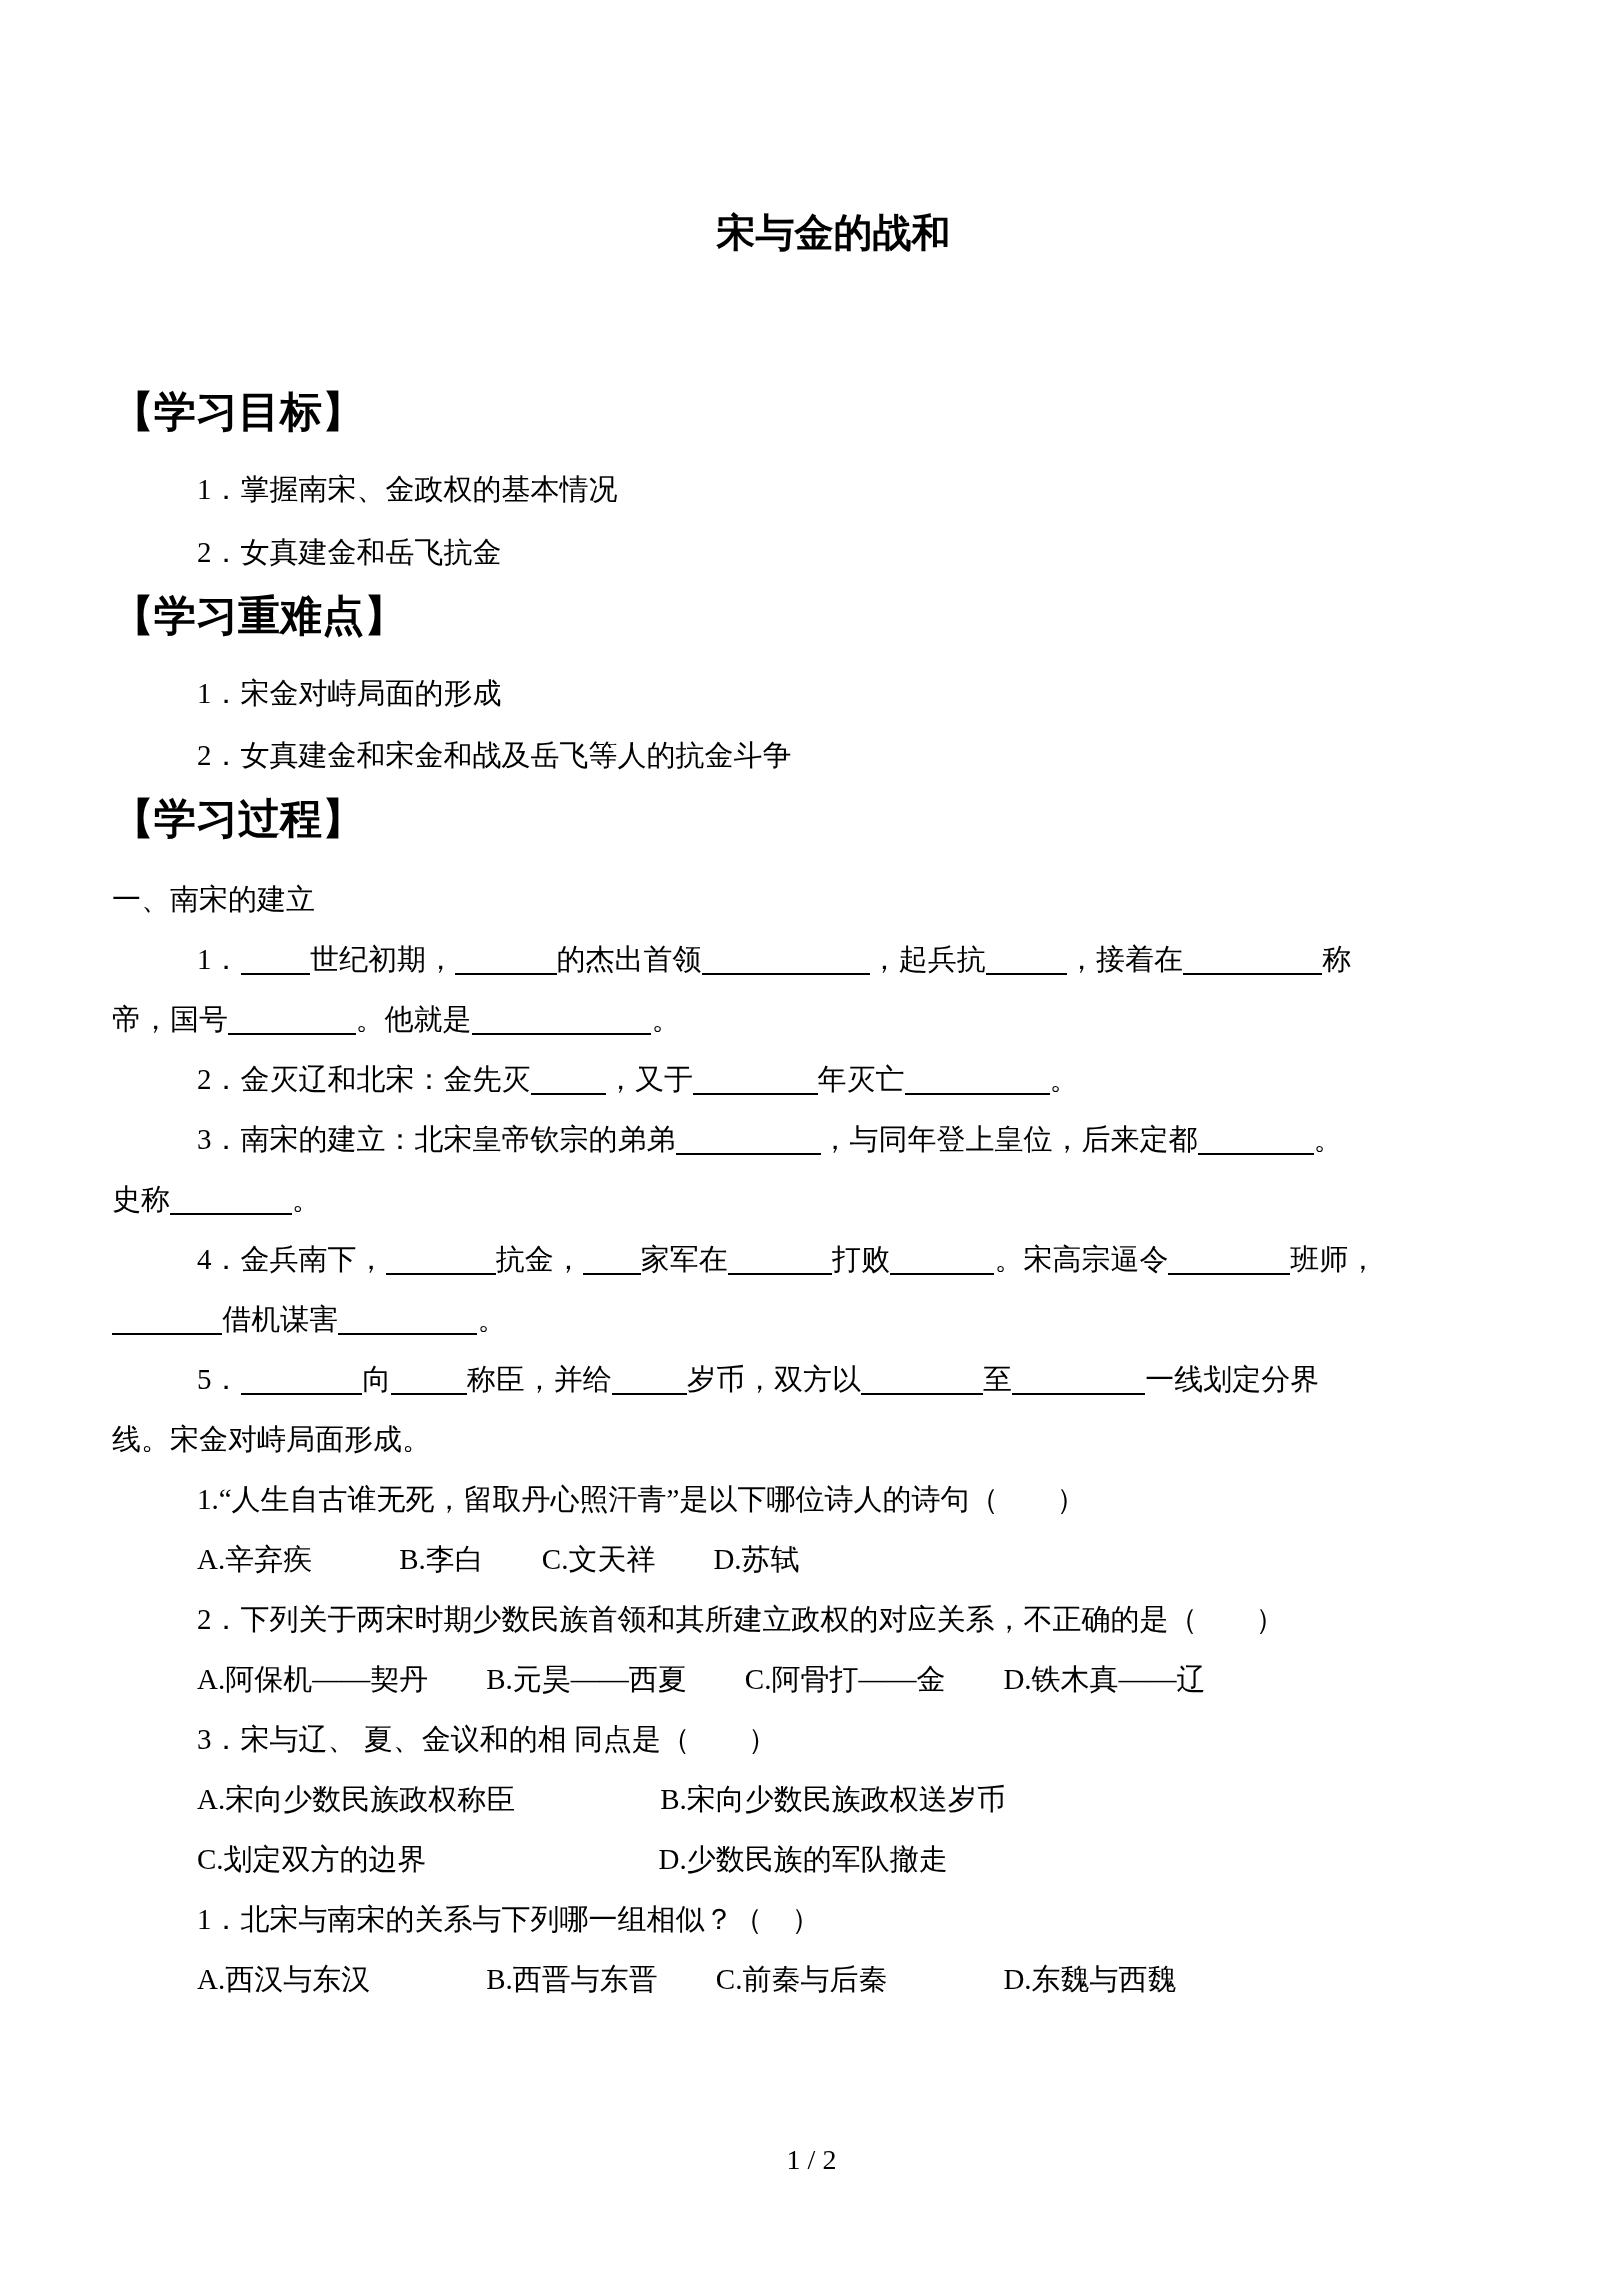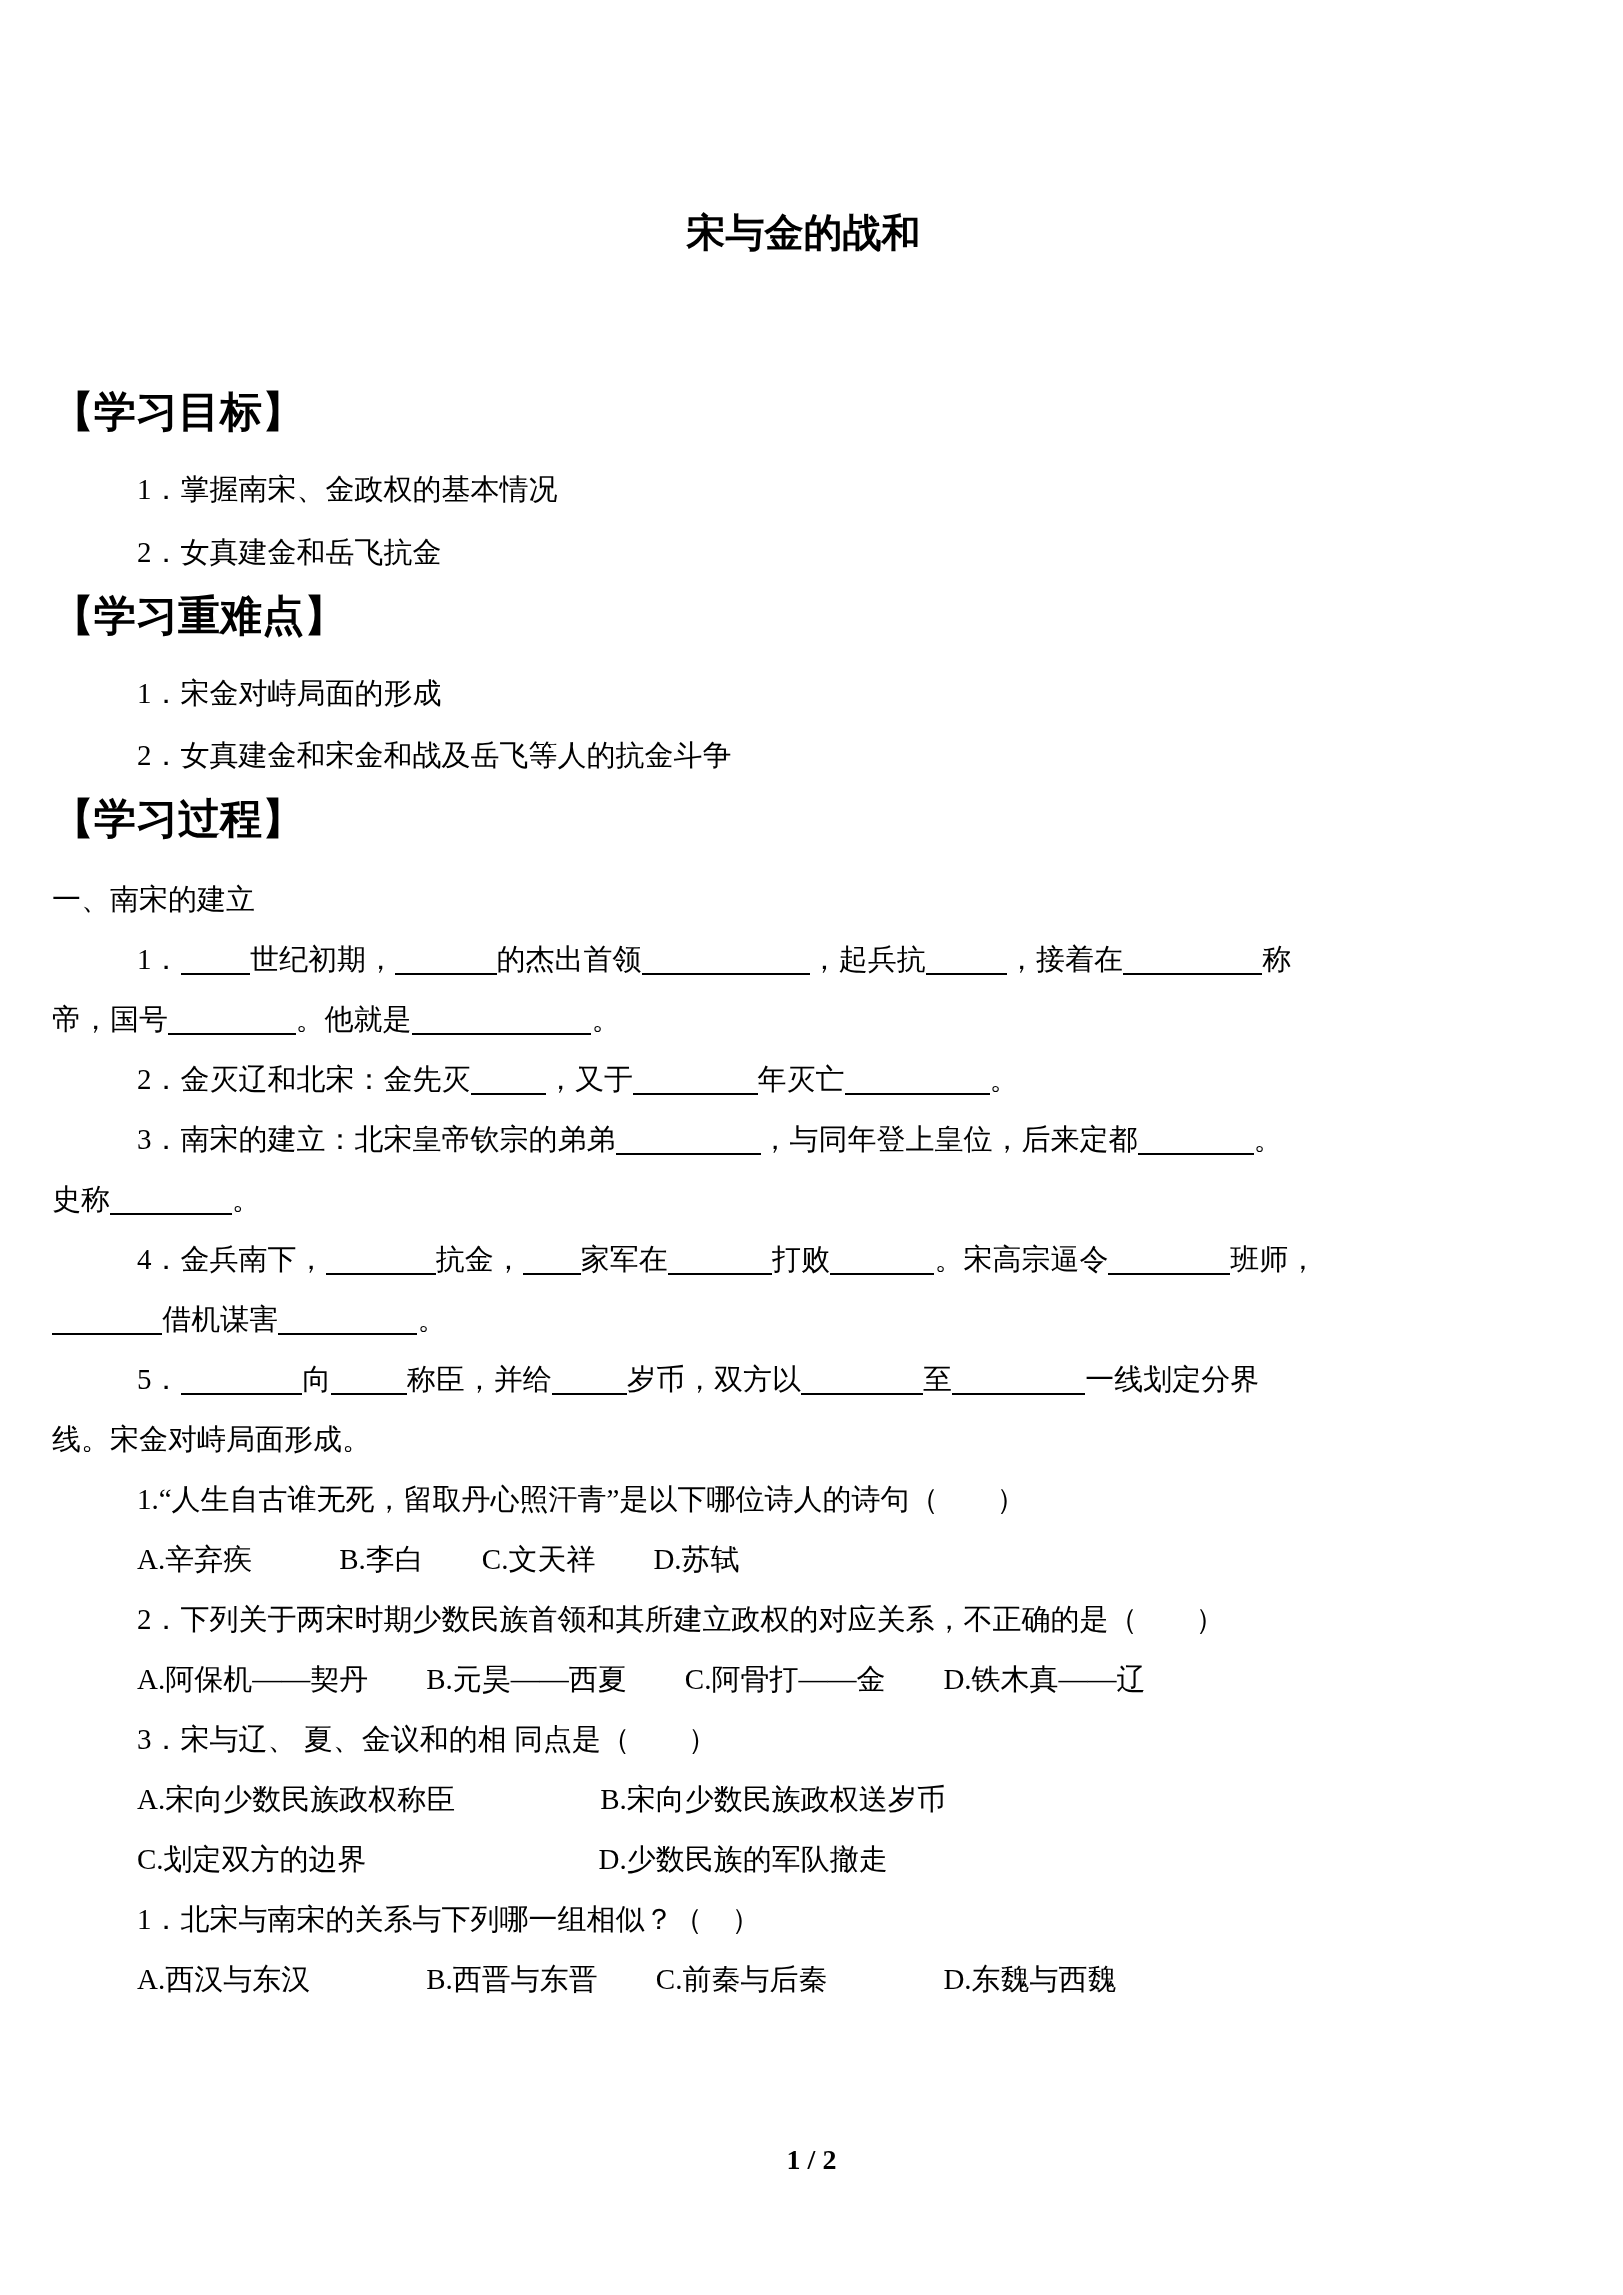--- a/index.html
+++ b/index.html
@@ -8,21 +8,21 @@
     background: #ffffff;
   }
   .page {
     position: relative;
     width: 1623px;
     height: 2295px;
     background: #ffffff;
     color: #000000;
     font-family: "Liberation Serif", "DejaVu Serif", serif;
     box-sizing: border-box;
-    padding: 0 68px 0 52px;
+    padding: 0 68px 0 112px;
     overflow: hidden;
   }
   .line {
     font-size: 29px;
     line-height: 60px;
     height: 60px;
     white-space: pre;
   }
   .line.title {
     font-size: 39px;
@@ -48,21 +48,21 @@
   }
   .footer {
     position: absolute;
     left: 0;
     right: 0;
     top: 2139px;
     height: 41px;
     line-height: 41px;
     text-align: center;
     font-size: 28px;
-    font-weight: bold;
+    font-weight: normal;
     font-family: "Liberation Serif", "DejaVu Serif", serif;
     color: #000000;
   }
 </style>
 </head>
 <body>
 
 <main class="page">
   <div id="doc-lines">
       <div class="line title" style="margin-top: 211px;"><span class="t">宋与金的战和</span></div>

